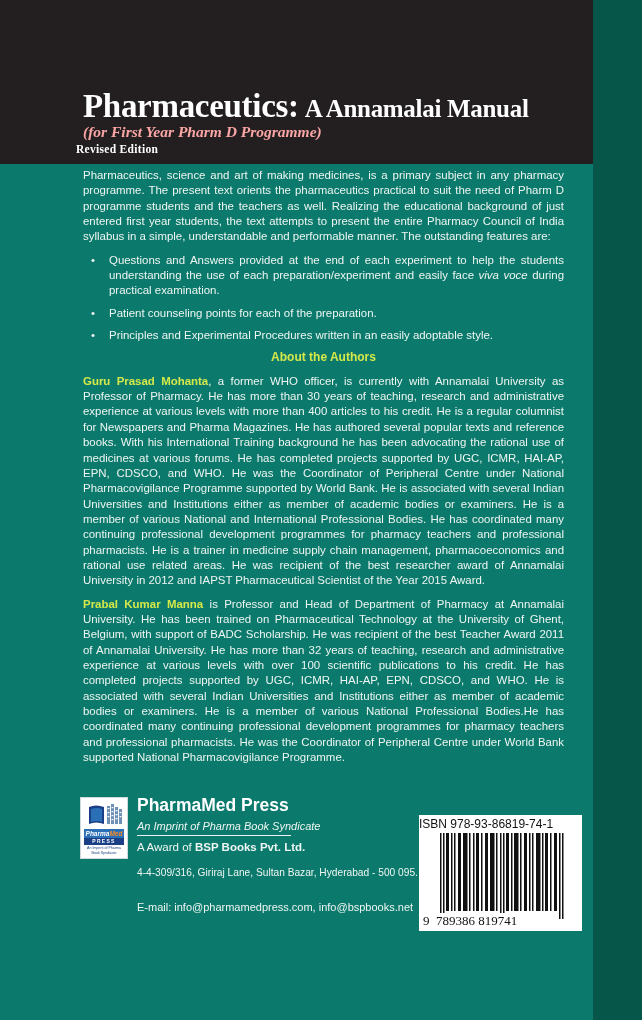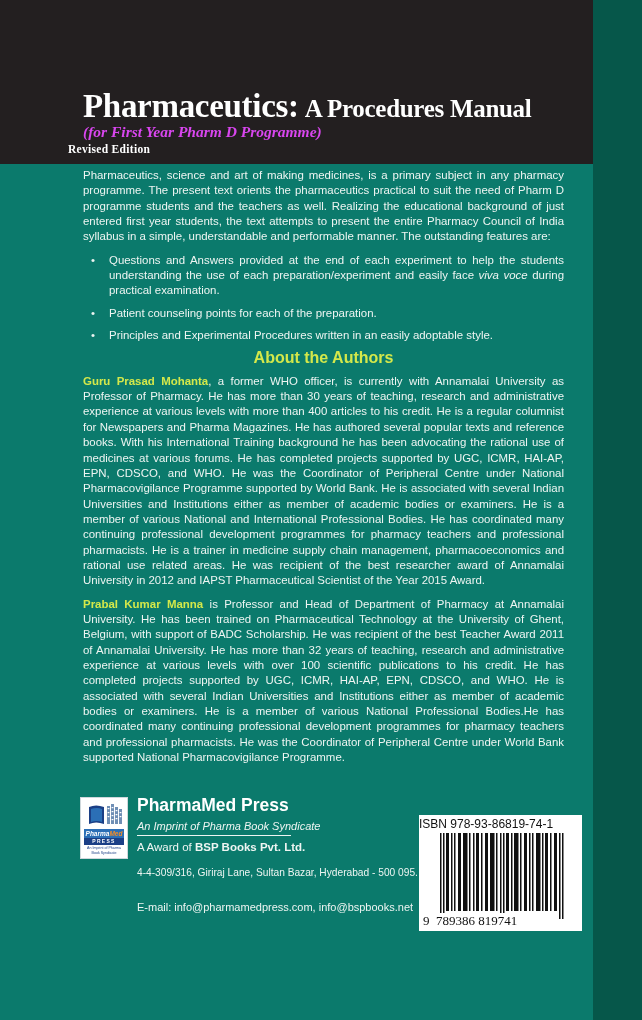--- a/index.html
+++ b/index.html
@@ -18,41 +18,41 @@
   }
   .title {
     position:absolute; left:83px; top:88px; margin:0;
     color:#fff; font-family:"Liberation Serif", serif; font-weight:bold;
     white-space:nowrap; letter-spacing:-0.3px;
   }
   .title .t-main { font-size:33px; }
   .title .t-sub { font-size:25px; margin-left:6px; }
   .subtitle {
     position:absolute; left:83px; top:123px; margin:0;
-    color:#d946ef; font-family:"Liberation Serif", serif; font-style:italic; font-weight:bold;
+    color:#fca5a5; font-family:"Liberation Serif", serif; font-style:italic; font-weight:bold;
     font-size:15.5px; white-space:nowrap;
   }
   .edition {
-    position:absolute; left:68px; top:143px; margin:0;
+    position:absolute; left:76px; top:143px; margin:0;
     color:#fff; font-family:"Liberation Serif", serif; font-weight:bold;
     font-size:11.5px; letter-spacing:0.3px; white-space:nowrap;
   }
   .content {
     position:absolute; left:83px; top:168px; width:481px;
     color:#eef5f2; font-size:11.45px; line-height:15.35px; text-align:justify;
   }
   .content p { margin:0; }
   .features { list-style:none; margin:8px 0 0 0; padding:0; }
   .features li { position:relative; padding-left:26px; margin-bottom:7px; }
   .features li .bullet {
     position:absolute; left:8px; top:0; color:#eef5f2;
   }
   .about-heading {
     margin:2px 0 8px 0; text-align:center; color:#d4e84a;
-    font-weight:bold; font-size:16px;
+    font-weight:bold; font-size:12px;
   }
   .author-name { color:#d4e84a; font-weight:bold; }
   .bio { margin-bottom:8px !important; }
 
   .publisher {
     position:absolute; left:80px; top:797px; width:330px; height:140px;
     color:#eef5f2;
   }
   .logo {
     position:absolute; left:0; top:0; width:48px; height:62px;
@@ -113,21 +113,21 @@
   }
   .barcode-digits span { background:#fff; }
 </style>
 </head>
 <body>
 
 <div class="spine-strip"></div>
 
 <div class="header-band">
   <h1 class="title">
-    <span class="t-main">Pharmaceutics:</span><span class="t-sub">A Procedures Manual</span>
+    <span class="t-main">Pharmaceutics:</span><span class="t-sub">A Annamalai Manual</span>
   </h1>
   <div class="subtitle">(for First Year Pharm D Programme)</div>
   <div class="edition">Revised Edition</div>
 </div>
 
 <div class="content">
   <p>Pharmaceutics, science and art of making medicines, is a primary subject in any pharmacy programme. The present text orients the pharmaceutics practical to suit the need of Pharm D programme students and the teachers as well. Realizing the educational background of just entered first year students, the text attempts to present the entire Pharmacy Council of India syllabus in a simple, understandable and performable manner. The outstanding features are:</p>
 
   <ul class="features">
     <li>

